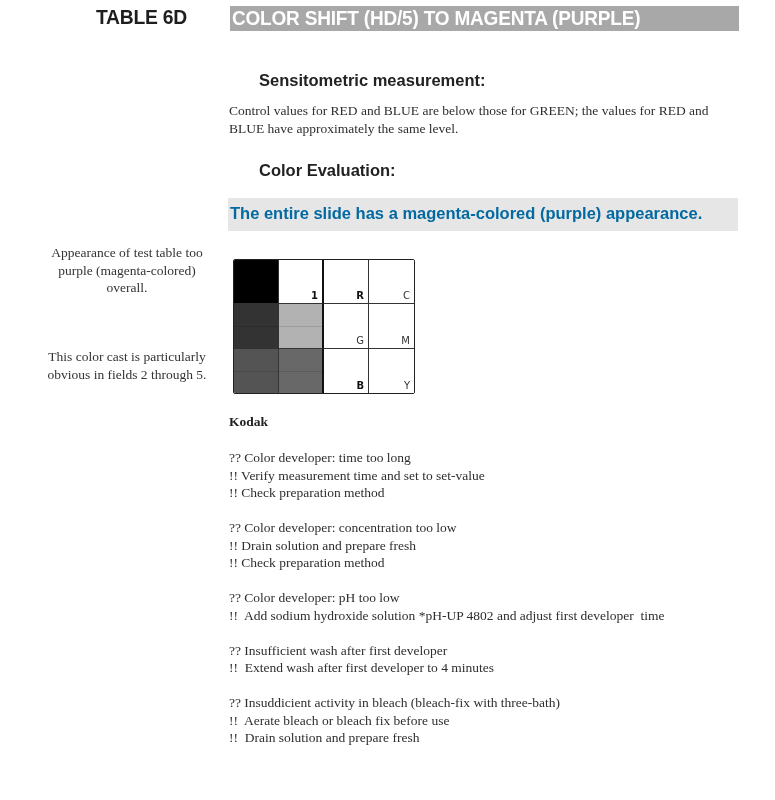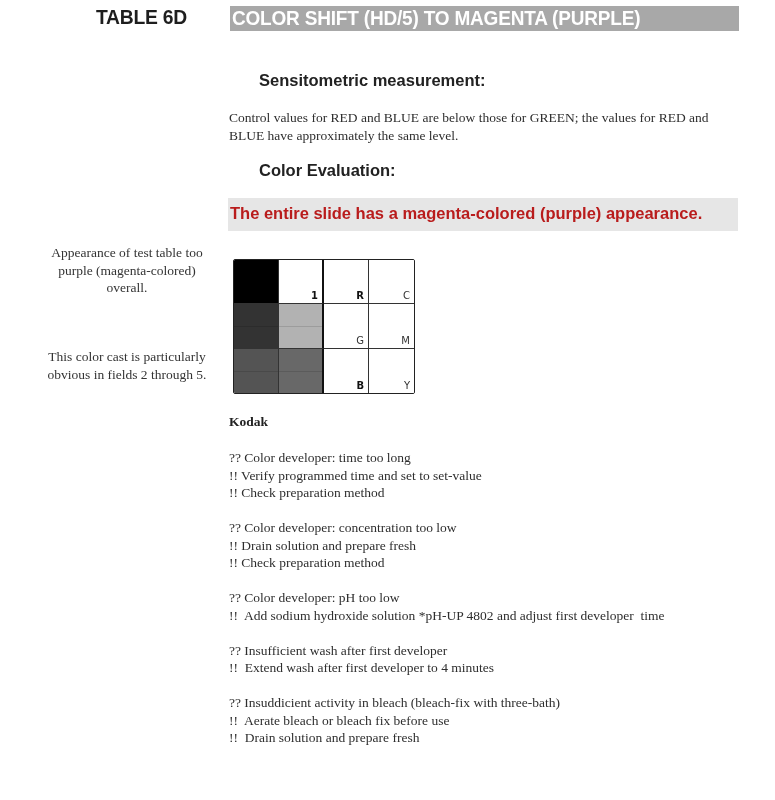--- a/index.html
+++ b/index.html
@@ -7,24 +7,24 @@
   .abs { position: absolute; }
 
   .table-id { left: 96px; top: 5px; font-family: "Liberation Sans", sans-serif; font-weight: bold; font-size: 21px; color: #1e1e1e; letter-spacing: -0.3px; transform: scaleX(0.92); transform-origin: left top; white-space: nowrap; }
   .title-bar { left: 230px; top: 6px; width: 509px; height: 25px; background: #a8a8a8; }
   .title-text { left: 232px; top: 6px; font-family: "Liberation Sans", sans-serif; font-weight: bold; font-size: 20px; line-height: 25px; color: #ffffff; white-space: nowrap; transform: scaleX(0.95); transform-origin: left top; letter-spacing: -0.2px; }
 
   .h2 { font-family: "Liberation Sans", sans-serif; font-weight: bold; font-size: 16.5px; color: #222; white-space: nowrap; margin-left: 30px; }
   .sens-head { left: 229px; top: 71px; }
   .visual-head { left: 229px; top: 161px; }
 
-  .para { left: 229px; top: 109px; width: 500px; font-size: 13.5px; line-height: 17.5px; color: #2e2e2e; }
+  .para { left: 229px; top: 102px; width: 500px; font-size: 13.5px; line-height: 17.5px; color: #2e2e2e; }
 
   .banner { left: 228px; top: 198px; width: 510px; height: 33px; background: #e6e6e6; }
-  .banner-text { left: 230px; top: 198px; font-family: "Liberation Sans", sans-serif; font-weight: bold; font-size: 16.5px; line-height: 30px; color: #b91c1c; white-space: nowrap; }
+  .banner-text { left: 230px; top: 198px; font-family: "Liberation Sans", sans-serif; font-weight: bold; font-size: 16.5px; line-height: 30px; color: #0369a1; white-space: nowrap; }
 
   .side { right: 568px; width: 160px; text-align: center; font-size: 13.5px; line-height: 17.5px; color: #333; }
   .side-1 { top: 244px; }
   .side-2 { top: 348px; }
 
   .grid { left: 233px; top: 259px; width: 182px; height: 135px; border: 1.5px solid #222; box-sizing: border-box; border-radius: 2px; display: grid; grid-template-columns: repeat(4, 1fr); grid-template-rows: repeat(3, 1fr); overflow: hidden; }
   .cell { position: relative; border-right: 1px solid #333; border-bottom: 1px solid #333; box-sizing: border-box; }
   .cell.c4 { border-right: none; }
   .cell.r3 { border-bottom: none; }
   .cell.c2 { border-right: 2.5px solid #111; }
@@ -90,21 +90,21 @@
     <div class="cell c4 r3" style="background: rgb(255, 255, 255);">
       <span class="cell-label">Y</span>
     </div>
   </div>
 
 <div class="abs kodak">Kodak</div>
 
 <div class="abs steps" id="steps">
     <div class="group">
       <div class="line">?? Color developer: time too long</div>
-      <div class="line">!! Verify programmed time and set to set-value</div>
+      <div class="line">!! Verify measurement time and set to set-value</div>
       <div class="line">!! Check preparation method</div>
     </div>
     <div class="group">
       <div class="line">?? Color developer: concentration too low</div>
       <div class="line">!! Drain solution and prepare fresh</div>
       <div class="line">!! Check preparation method</div>
     </div>
     <div class="group">
       <div class="line">?? Color developer: pH too low</div>
       <div class="line">!!  Add sodium hydroxide solution *pH-UP 4802 and adjust first developer  time</div>

